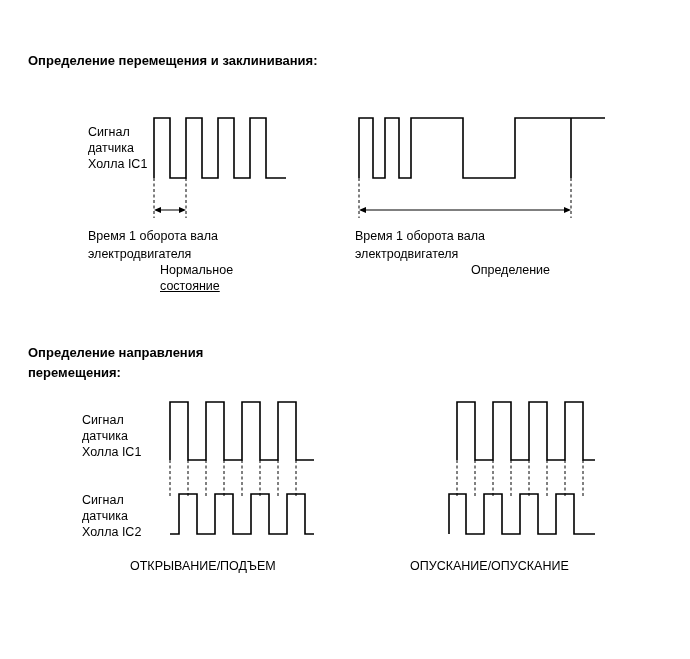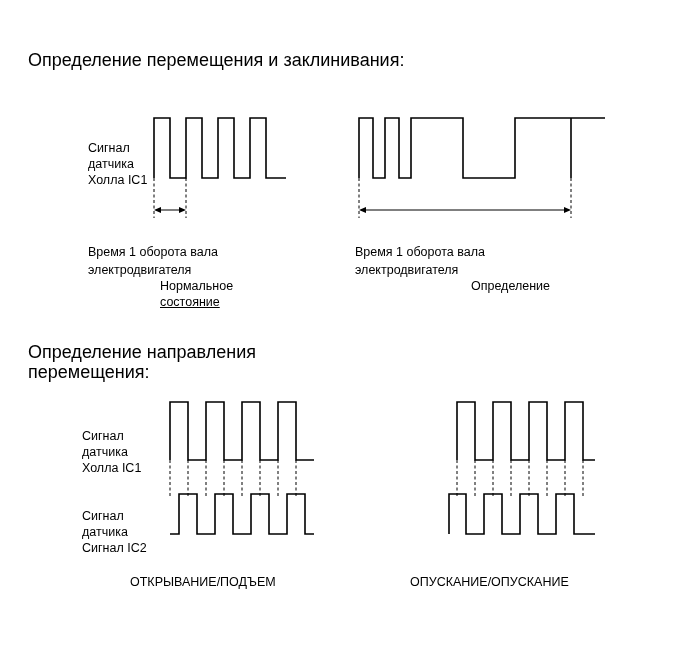--- a/index.html
+++ b/index.html
@@ -14,26 +14,26 @@
     font-family: "Liberation Sans", sans-serif;
     color: #000000;
     overflow: hidden;
   }
   .abs { position: absolute; }
   .txt {
     font-size: 12.5px;
     line-height: 16px;
     white-space: pre;
     color: #000;
-    margin-top: 16px;
   }
   .heading {
-    font-size: 18px;
+    font-size: 13px;
     line-height: 17px;
     white-space: pre;
+    font-weight: bold;
   }
   svg { display: block; }
   .wave { fill: none; stroke: #000; stroke-width: 1.6; }
   .dash { stroke: #000; stroke-width: 1; stroke-dasharray: 3 2.5; }
   .arrowline { stroke: #000; stroke-width: 1; }
 </style>
 </head>
 <body>
 
 <div class="abs heading" style="left:28px; top:52px;">Определение перемещения и заклинивания:</div>
@@ -94,21 +94,21 @@
 <div class="abs heading" style="left:28px; top:364px;text-align:right;">перемещения:</div>
 
 <div class="abs" style="left:82px; top:398px;">
 
   <div class="abs txt" style="left:0px; top:14px;">Сигнал</div>
   <div class="abs txt" style="left:0px; top:30px;">датчика</div>
   <div class="abs txt" style="left:0px; top:46px;">Холла IC1</div>
 
   <div class="abs txt" style="left:0px; top:94px;">Сигнал</div>
   <div class="abs txt" style="left:0px; top:110px;">датчика</div>
-  <div class="abs txt" style="left:0px; top:126px;">Сигнал IC2</div>
+  <div class="abs txt" style="left:0px; top:126px;">Холла IC2</div>
 
   <svg class="abs" style="left:82px; top:0px;" width="200" height="160">
 
     <polyline class="wave" points="
       6,62 6,4 24,4 24,62
       42,62 42,4 60,4 60,62
       78,62 78,4 96,4 96,62
       114,62 114,4 132,4 132,62
       150,62"></polyline>
 

